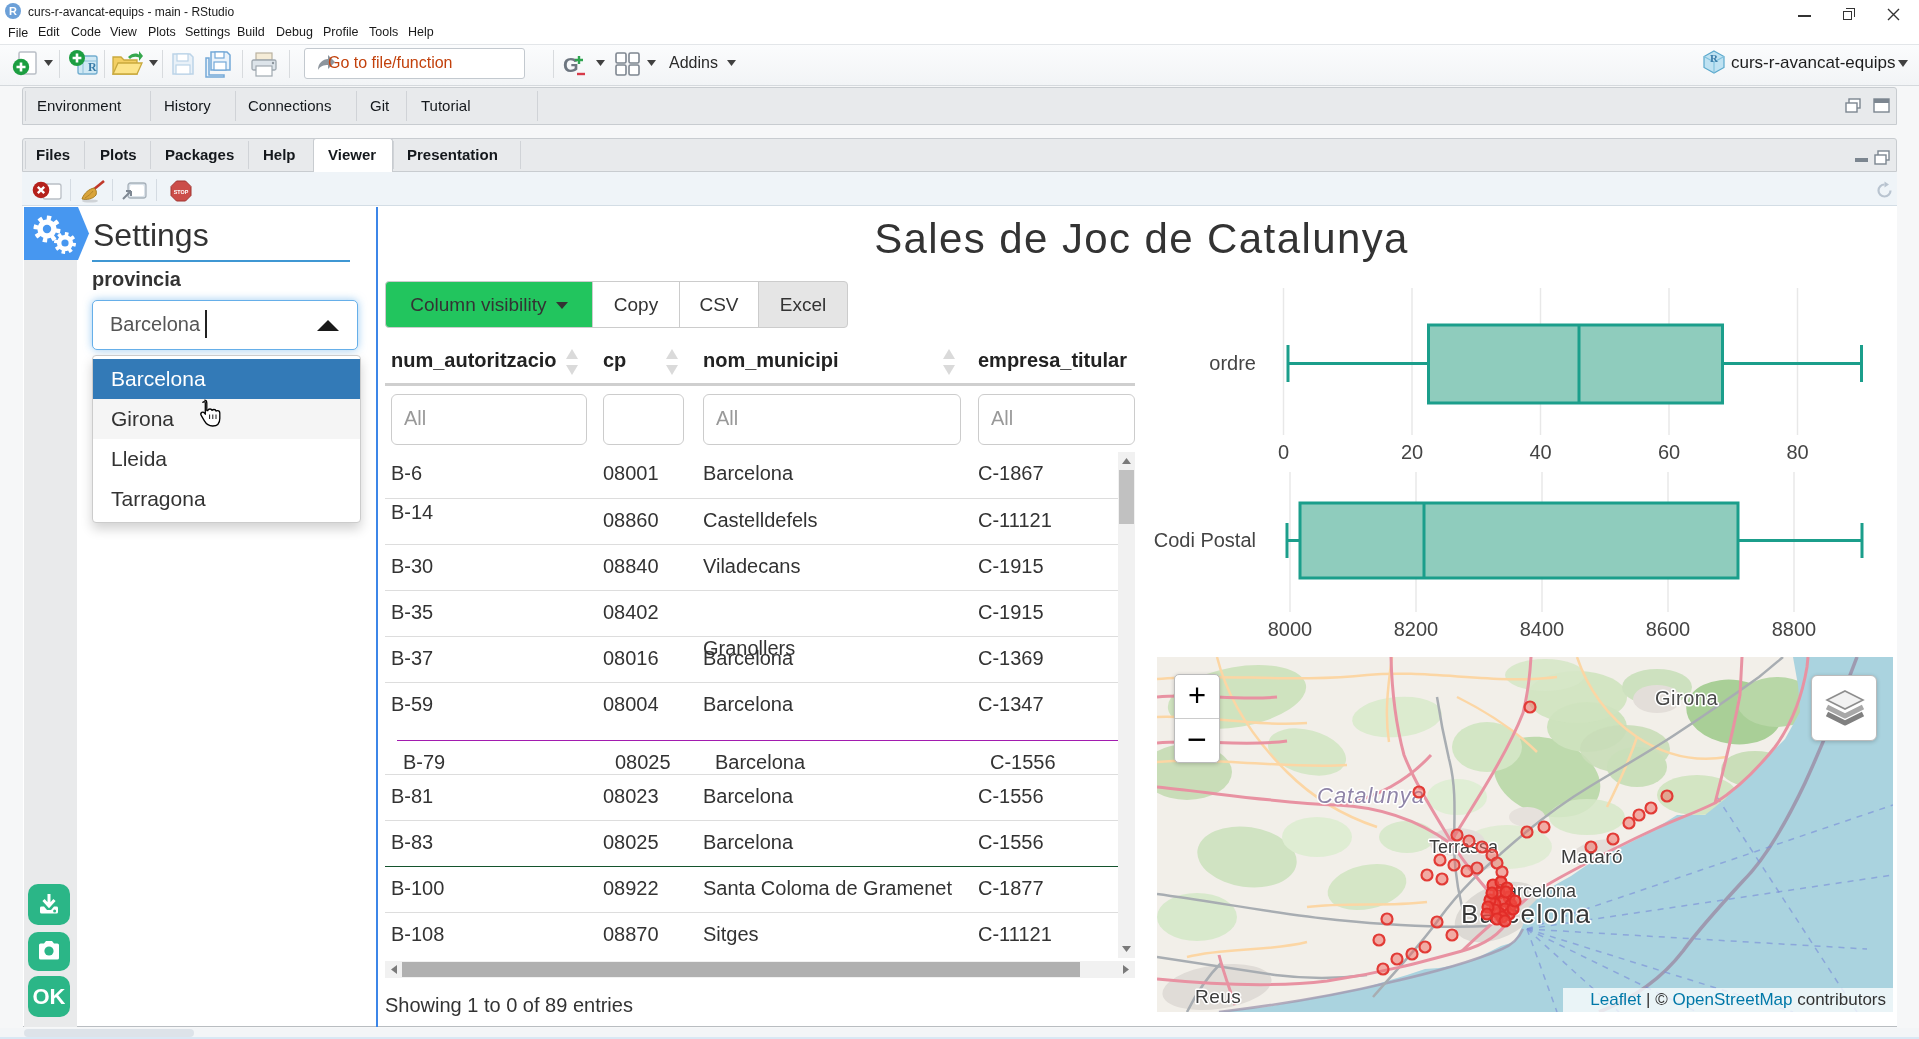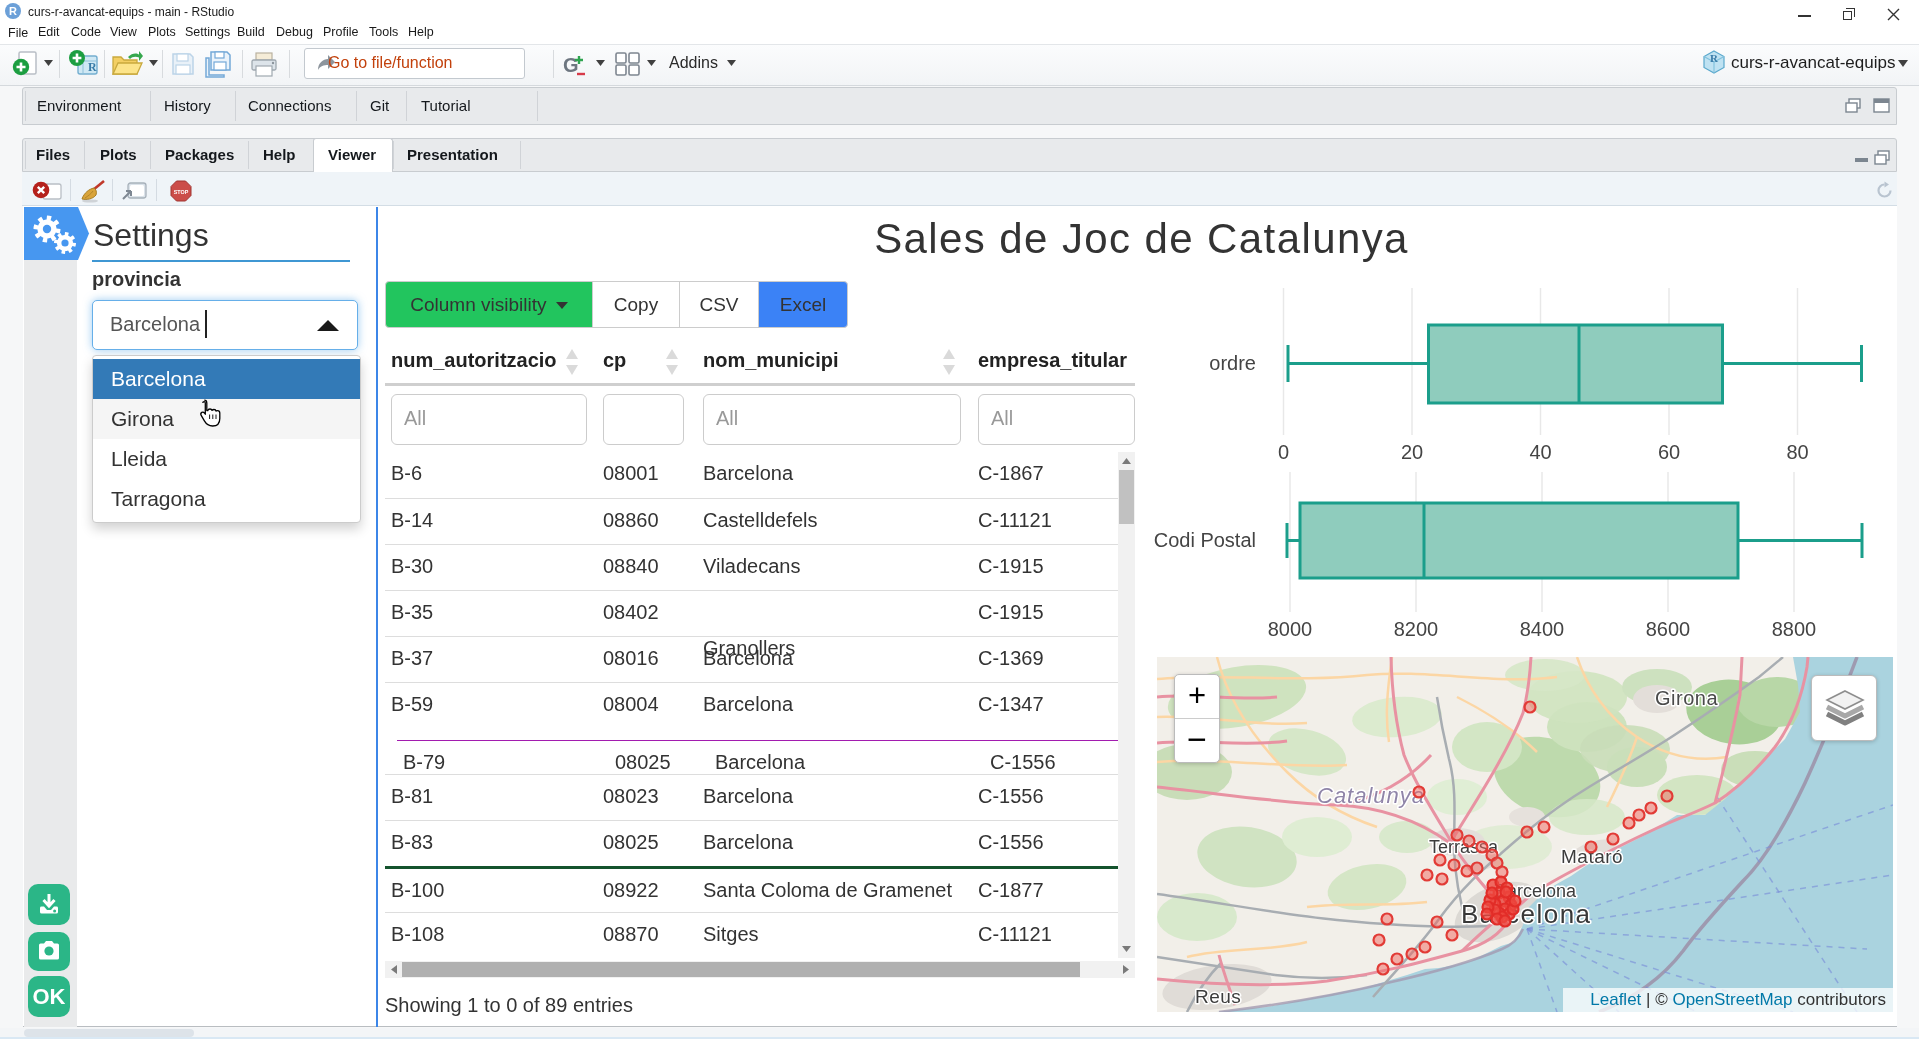--- a/index.html
+++ b/index.html
@@ -266,21 +266,21 @@
     <div class="abs" style="left:28px;top:976px;width:42px;height:41px;background:#2bb687;border-radius:10px;color:#fff;font-size:22px;font-weight:bold;text-align:center;line-height:41px;">OK</div>
   </div>
   <div id="app-main">
 
     <div class="abs" style="left:378px;top:215px;width:1527px;text-align:center;font-size:42px;letter-spacing:1.4px;color:#333;">Sales de Joc de Catalunya</div>
 
     <div class="abs" style="left:385px;top:281px;height:47px;font-size:19px;color:#333;">
       <div class="abs" style="left:0;top:0;width:208px;height:47px;background:#22c55e;border:1px solid #ccc;border-radius:4px 0 0 4px;text-align:center;line-height:45px;">Column visibility <span style="display:inline-block;vertical-align:middle;margin-left:4px;width:0;height:0;border-left:6px solid transparent;border-right:6px solid transparent;border-top:7px solid #333;"></span></div>
       <div class="abs" style="left:207px;top:0;width:88px;height:47px;background:#fff;border:1px solid #ccc;text-align:center;line-height:45px;">Copy</div>
       <div class="abs" style="left:294px;top:0;width:80px;height:47px;background:#fff;border:1px solid #ccc;text-align:center;line-height:45px;">CSV</div>
-      <div class="abs" style="left:373px;top:0;width:90px;height:47px;background:#3b82f6;border:1px solid #ccc;border-radius:0 4px 4px 0;text-align:center;line-height:45px;">Excel</div>
+      <div class="abs" style="left:373px;top:0;width:90px;height:47px;background:#e5e5e5;border:1px solid #ccc;border-radius:0 4px 4px 0;text-align:center;line-height:45px;">Excel</div>
     </div>
 
     <div class="abs" style="left:0;top:0;font-size:20px;font-weight:bold;color:#222;">
       <span class="abs" style="left:391px;top:349px;">num_autoritzacio</span>
       <span class="abs" style="left:603px;top:349px;">cp</span>
       <span class="abs" style="left:703px;top:349px;">nom_municipi</span>
       <span class="abs" style="left:978px;top:349px;">empresa_titular</span>
     </div>
     <svg class="abs" style="left:565px;top:349px;" width="14" height="26">
         <path d="M7,0 L13,10 H1 Z" fill="#dadada"></path>
@@ -308,21 +308,21 @@
       </div>
 
     <div id="tbody" class="abs" style="left:385px;top:452px;width:733px;height:506px;overflow:hidden;font-size:20px;color:#333;">
         <div style="position:absolute;left:0;top:0px;width:733px;height:46px;">
           <span style="position:absolute;left:6px;top:10px;">B-6</span>
           <span style="position:absolute;left:218px;top:10px;">08001</span>
           <span style="position:absolute;left:318px;top:10px;">Barcelona</span>
           <span style="position:absolute;left:593px;top:10px;">C-1867</span>
         </div>
         <div style="position:absolute;left:0;top:46px;width:733px;height:46px;border-top:1px solid #ddd;">
-          <span style="position:absolute;left:6px;top:10px;text-align:right;">B-14</span>
+          <span style="position:absolute;left:6px;top:2px;text-align:right;">B-14</span>
           <span style="position:absolute;left:218px;top:10px;">08860</span>
           <span style="position:absolute;left:318px;top:10px;">Castelldefels</span>
           <span style="position:absolute;left:593px;top:10px;">C-11121</span>
         </div>
         <div style="position:absolute;left:0;top:92px;width:733px;height:46px;border-top:1px solid #ddd;">
           <span style="position:absolute;left:6px;top:10px;">B-30</span>
           <span style="position:absolute;left:218px;top:10px;">08840</span>
           <span style="position:absolute;left:318px;top:10px;">Viladecans</span>
           <span style="position:absolute;left:593px;top:10px;">C-1915</span>
         </div>
@@ -355,21 +355,21 @@
           <span style="position:absolute;left:218px;top:10px;">08023</span>
           <span style="position:absolute;left:318px;top:10px;">Barcelona</span>
           <span style="position:absolute;left:593px;top:10px;">C-1556</span>
         </div>
         <div style="position:absolute;left:0;top:368px;width:733px;height:46px;border-top:1px solid #ddd;">
           <span style="position:absolute;left:6px;top:10px;">B-83</span>
           <span style="position:absolute;left:218px;top:10px;">08025</span>
           <span style="position:absolute;left:318px;top:10px;">Barcelona</span>
           <span style="position:absolute;left:593px;top:10px;">C-1556</span>
         </div>
-        <div style="position:absolute;left:0;top:414px;width:733px;height:46px;border-top:3px solid #14532d;">
+        <div style="position:absolute;left:0;top:414px;width:733px;height:46px;border-top:1px solid #14532d;">
           <span style="position:absolute;left:6px;top:10px;">B-100</span>
           <span style="position:absolute;left:218px;top:10px;">08922</span>
           <span style="position:absolute;left:318px;top:10px;">Santa Coloma de Gramenet</span>
           <span style="position:absolute;left:593px;top:10px;">C-1877</span>
         </div>
         <div style="position:absolute;left:0;top:460px;width:733px;height:46px;border-top:1px solid #ddd;">
           <span style="position:absolute;left:6px;top:10px;">B-108</span>
           <span style="position:absolute;left:218px;top:10px;">08870</span>
           <span style="position:absolute;left:318px;top:10px;">Sitges</span>
           <span style="position:absolute;left:593px;top:10px;">C-11121</span>

